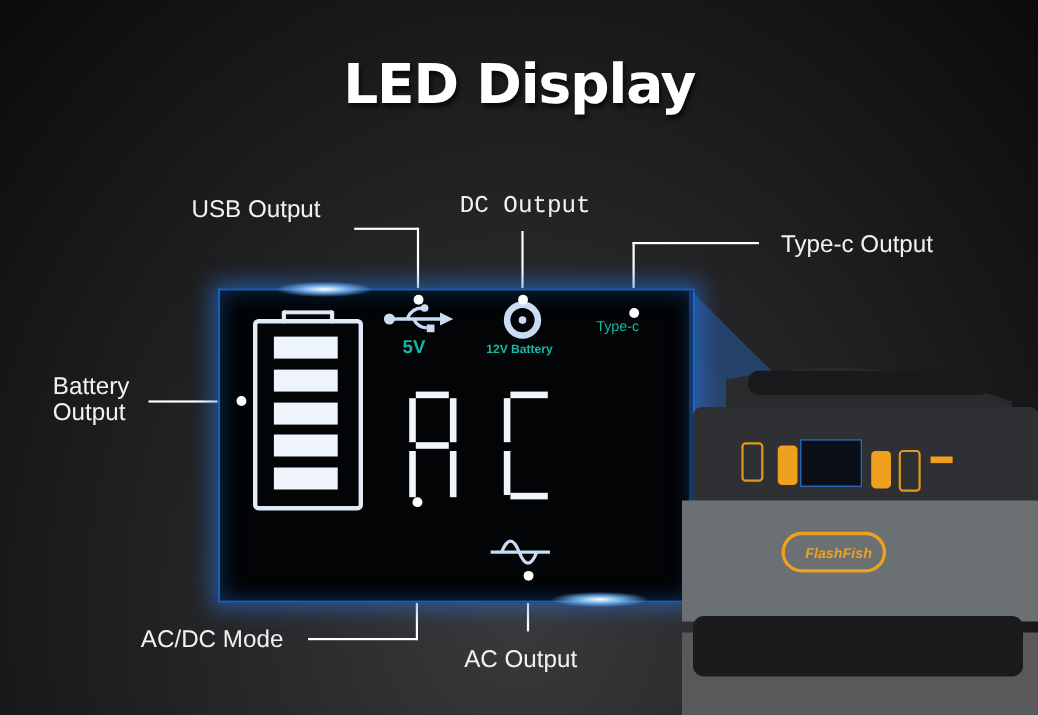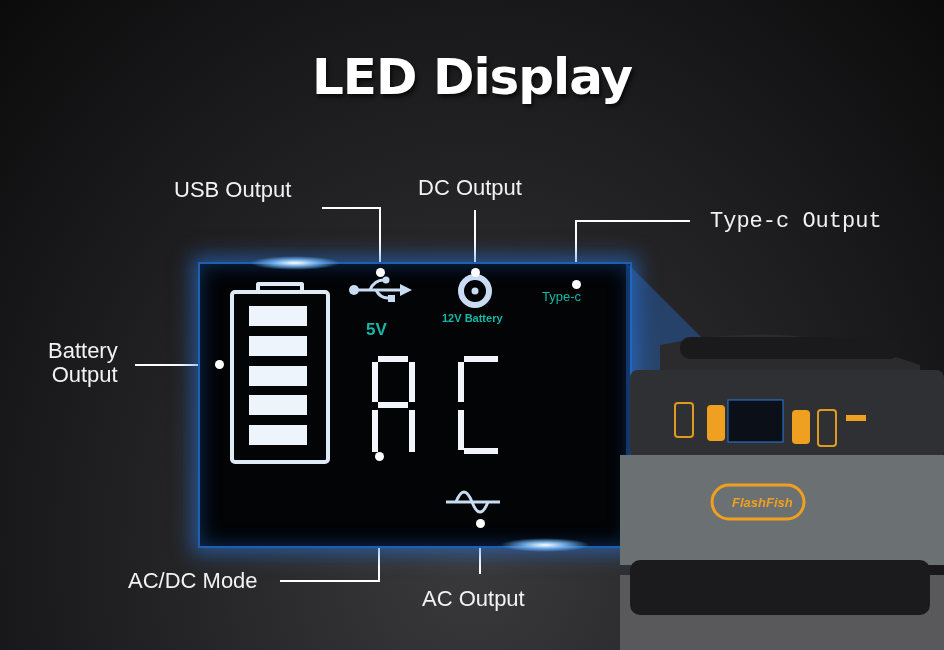--- a/index.html
+++ b/index.html
@@ -22,23 +22,23 @@
   .seg{position:absolute;background:#f2f6fb;}
   .device{position:absolute;left:620px;top:325px;width:324px;height:325px;}
   .small{position:absolute;font-size:11px;font-weight:bold;color:#14b8a6;white-space:nowrap;}
 </style>
 </head>
 <body>
 
 <div class="title">LED Display</div>
 
 <div class="label" style="left:174px;top:178px;">USB Output</div>
-<div class="label" style="left:418px;top:176px;">DC Output</div>
-<div class="label" style="left:710px;top:210px;font-family:Liberation Mono, monospace;">Type-c Output</div>
-<div class="label" style="left:48px;top:339px;text-align:right;">
+<div class="label" style="left:418px;top:176px;font-family:Liberation Mono, monospace;">DC Output</div>
+<div class="label" style="left:710px;top:210px;">Type-c Output</div>
+<div class="label" style="left:48px;top:339px;text-align:left;">
   <div>Battery</div>
   <div>Output</div>
 </div>
 <div class="label" style="left:128px;top:569px;">AC/DC Mode</div>
 <div class="label" style="left:422px;top:587px;">AC Output</div>
 
 <div class="line" style="left:322px;top:207px;width:58px;height:2px;"></div>
 <div class="line" style="left:379px;top:207px;width:2px;height:66px;"></div>
 <div class="line" style="left:474px;top:210px;width:2px;height:62px;"></div>
 <div class="line" style="left:575px;top:220px;width:115px;height:2px;"></div>
@@ -60,21 +60,21 @@
 
   <svg style="position:absolute;left:148px;top:12px;" width="68" height="28" viewBox="0 0 68 28">
     <circle cx="6" cy="14" r="5" fill="#c9dcf3"></circle>
     <line x1="6" y1="14" x2="54" y2="14" stroke="#c9dcf3" stroke-width="3"></line>
     <polygon points="52,8 64,14 52,20" fill="#c9dcf3"></polygon>
     <path d="M22 14 Q26 4 36 4" stroke="#c9dcf3" stroke-width="3" fill="none"></path>
     <circle cx="38" cy="4" r="3.5" fill="#c9dcf3"></circle>
     <path d="M28 14 Q32 22 40 22" stroke="#c9dcf3" stroke-width="3" fill="none"></path>
     <rect x="40" y="19" width="7" height="7" fill="#c9dcf3"></rect>
   </svg>
-  <div class="small" style="left:166px;top:42px;font-size:17px;margin-top:14px;">5V</div>
+  <div class="small" style="left:166px;top:42px;font-size:17px;">5V</div>
 
   <svg style="position:absolute;left:256px;top:8px;" width="38" height="38" viewBox="0 0 38 38">
     <circle cx="19" cy="19" r="14" fill="none" stroke="#c9dcf3" stroke-width="6"></circle>
     <circle cx="19" cy="19" r="3.5" fill="#c9dcf3"></circle>
   </svg>
   <div class="small" style="left:242px;top:48px;">12V Battery</div>
 
   <div class="small" style="left:342px;top:25px;font-size:13px;font-weight:normal;">Type-c</div>
 
   <div style="position:absolute;left:172px;top:92px;width:140px;height:104px;">

